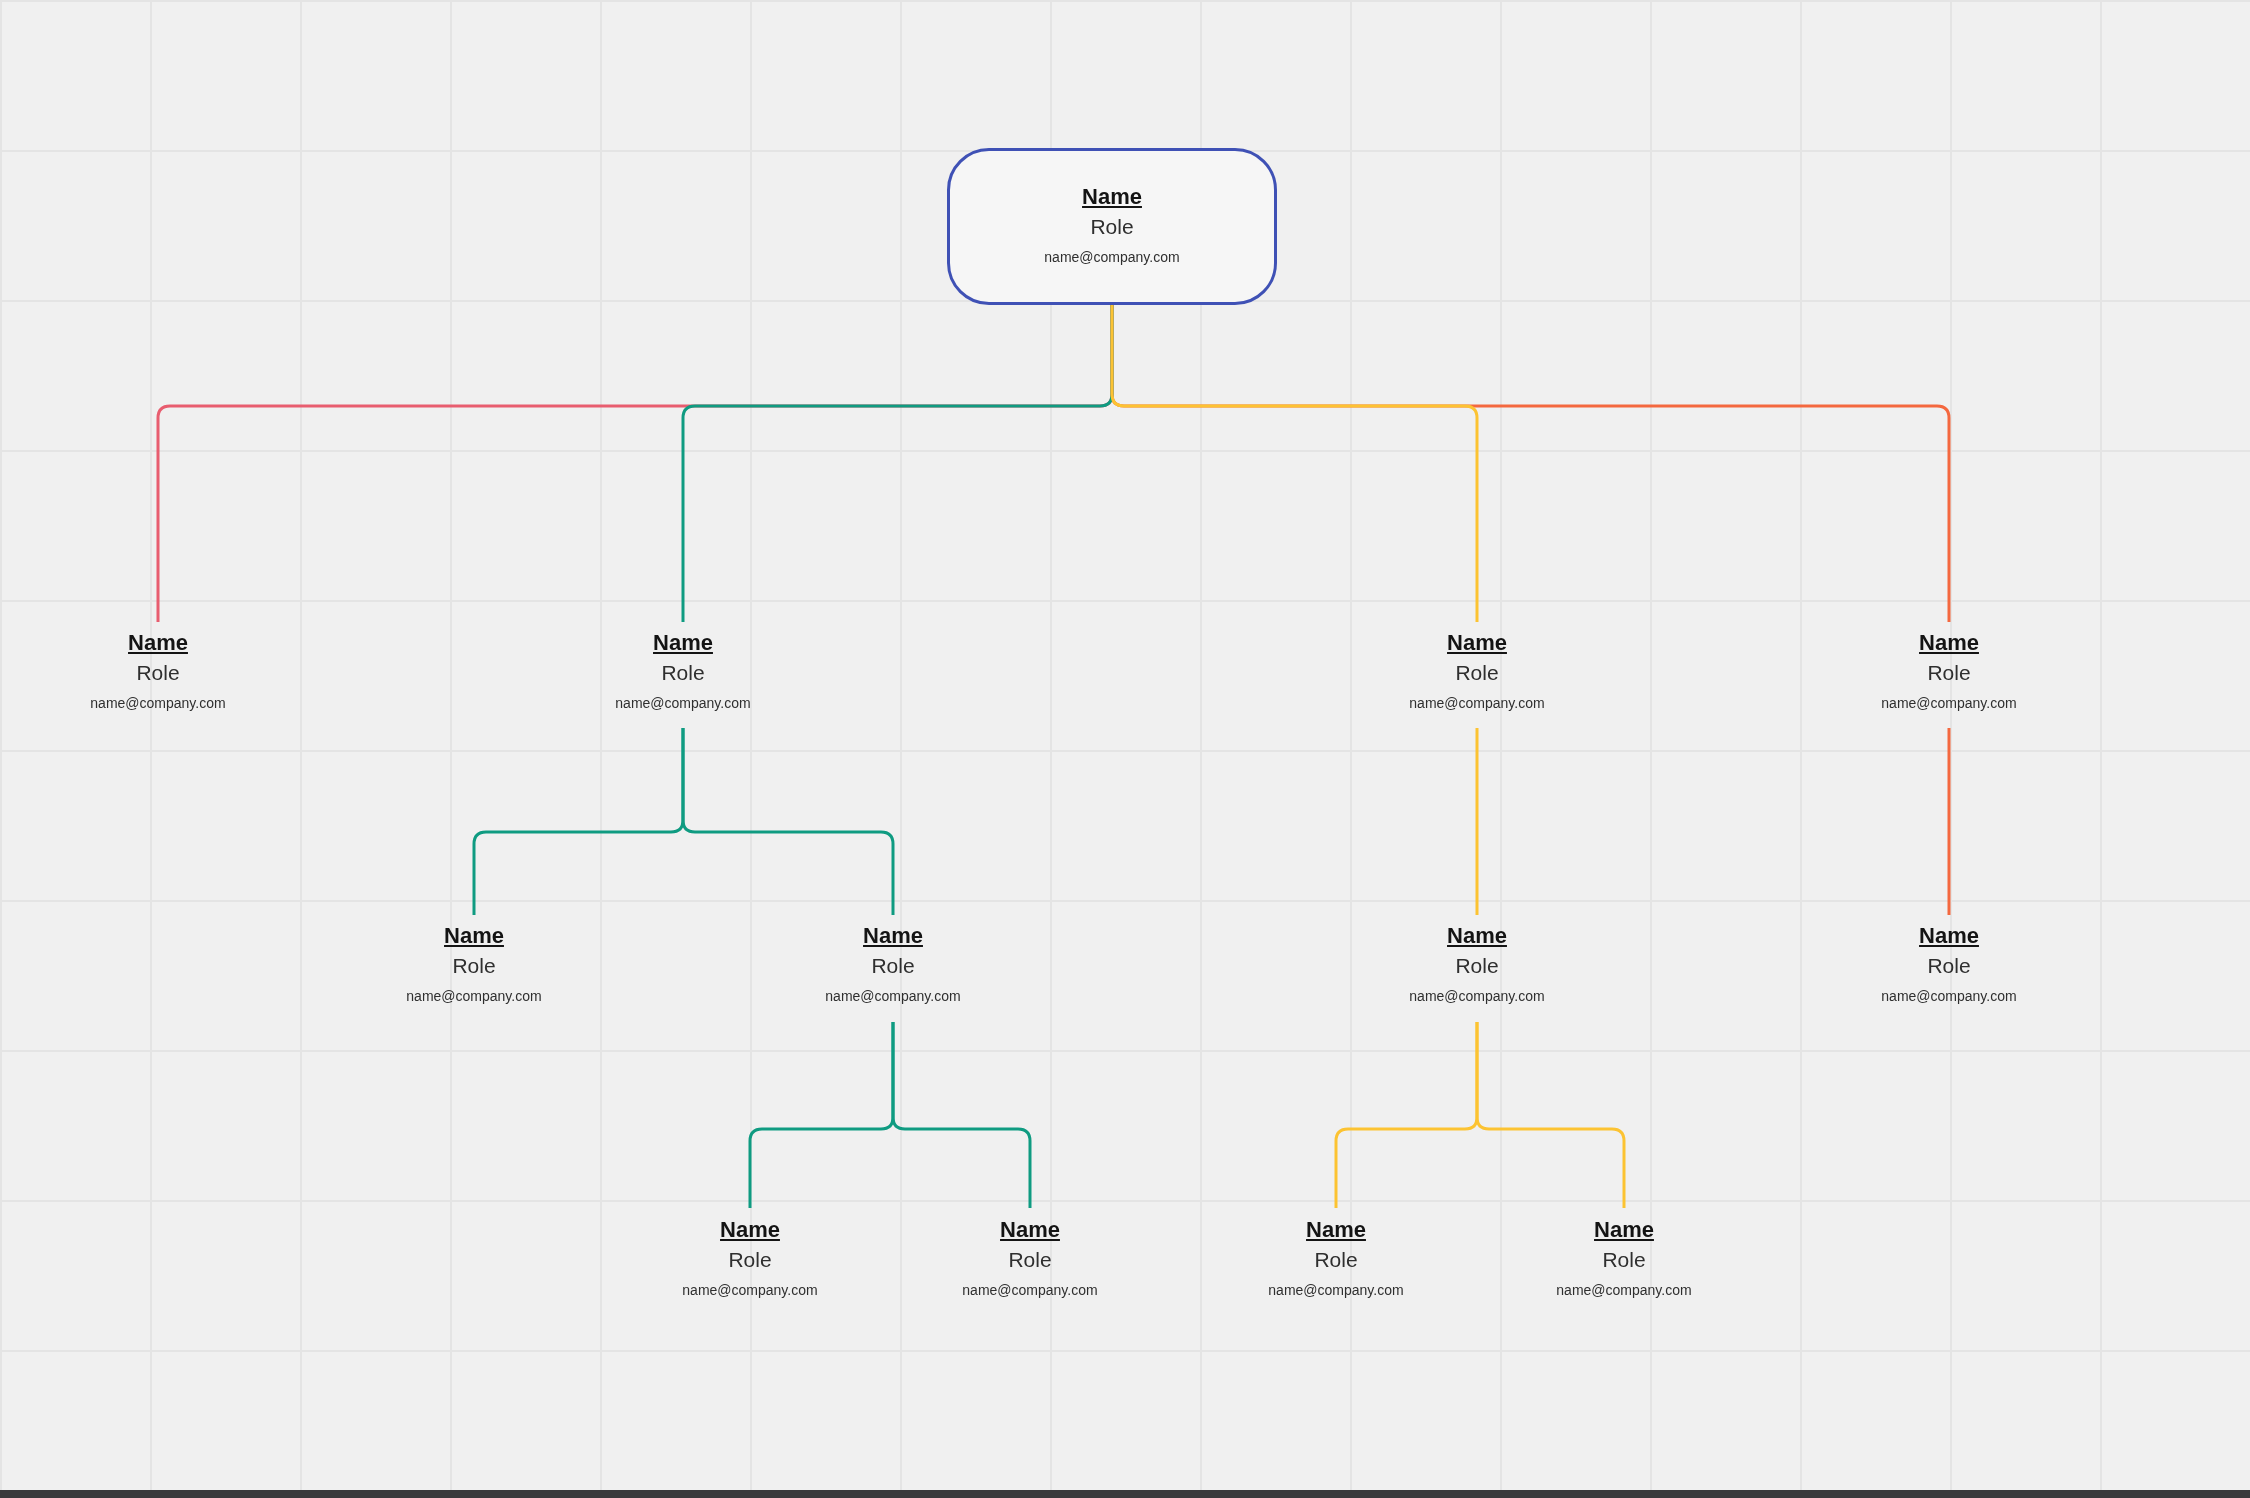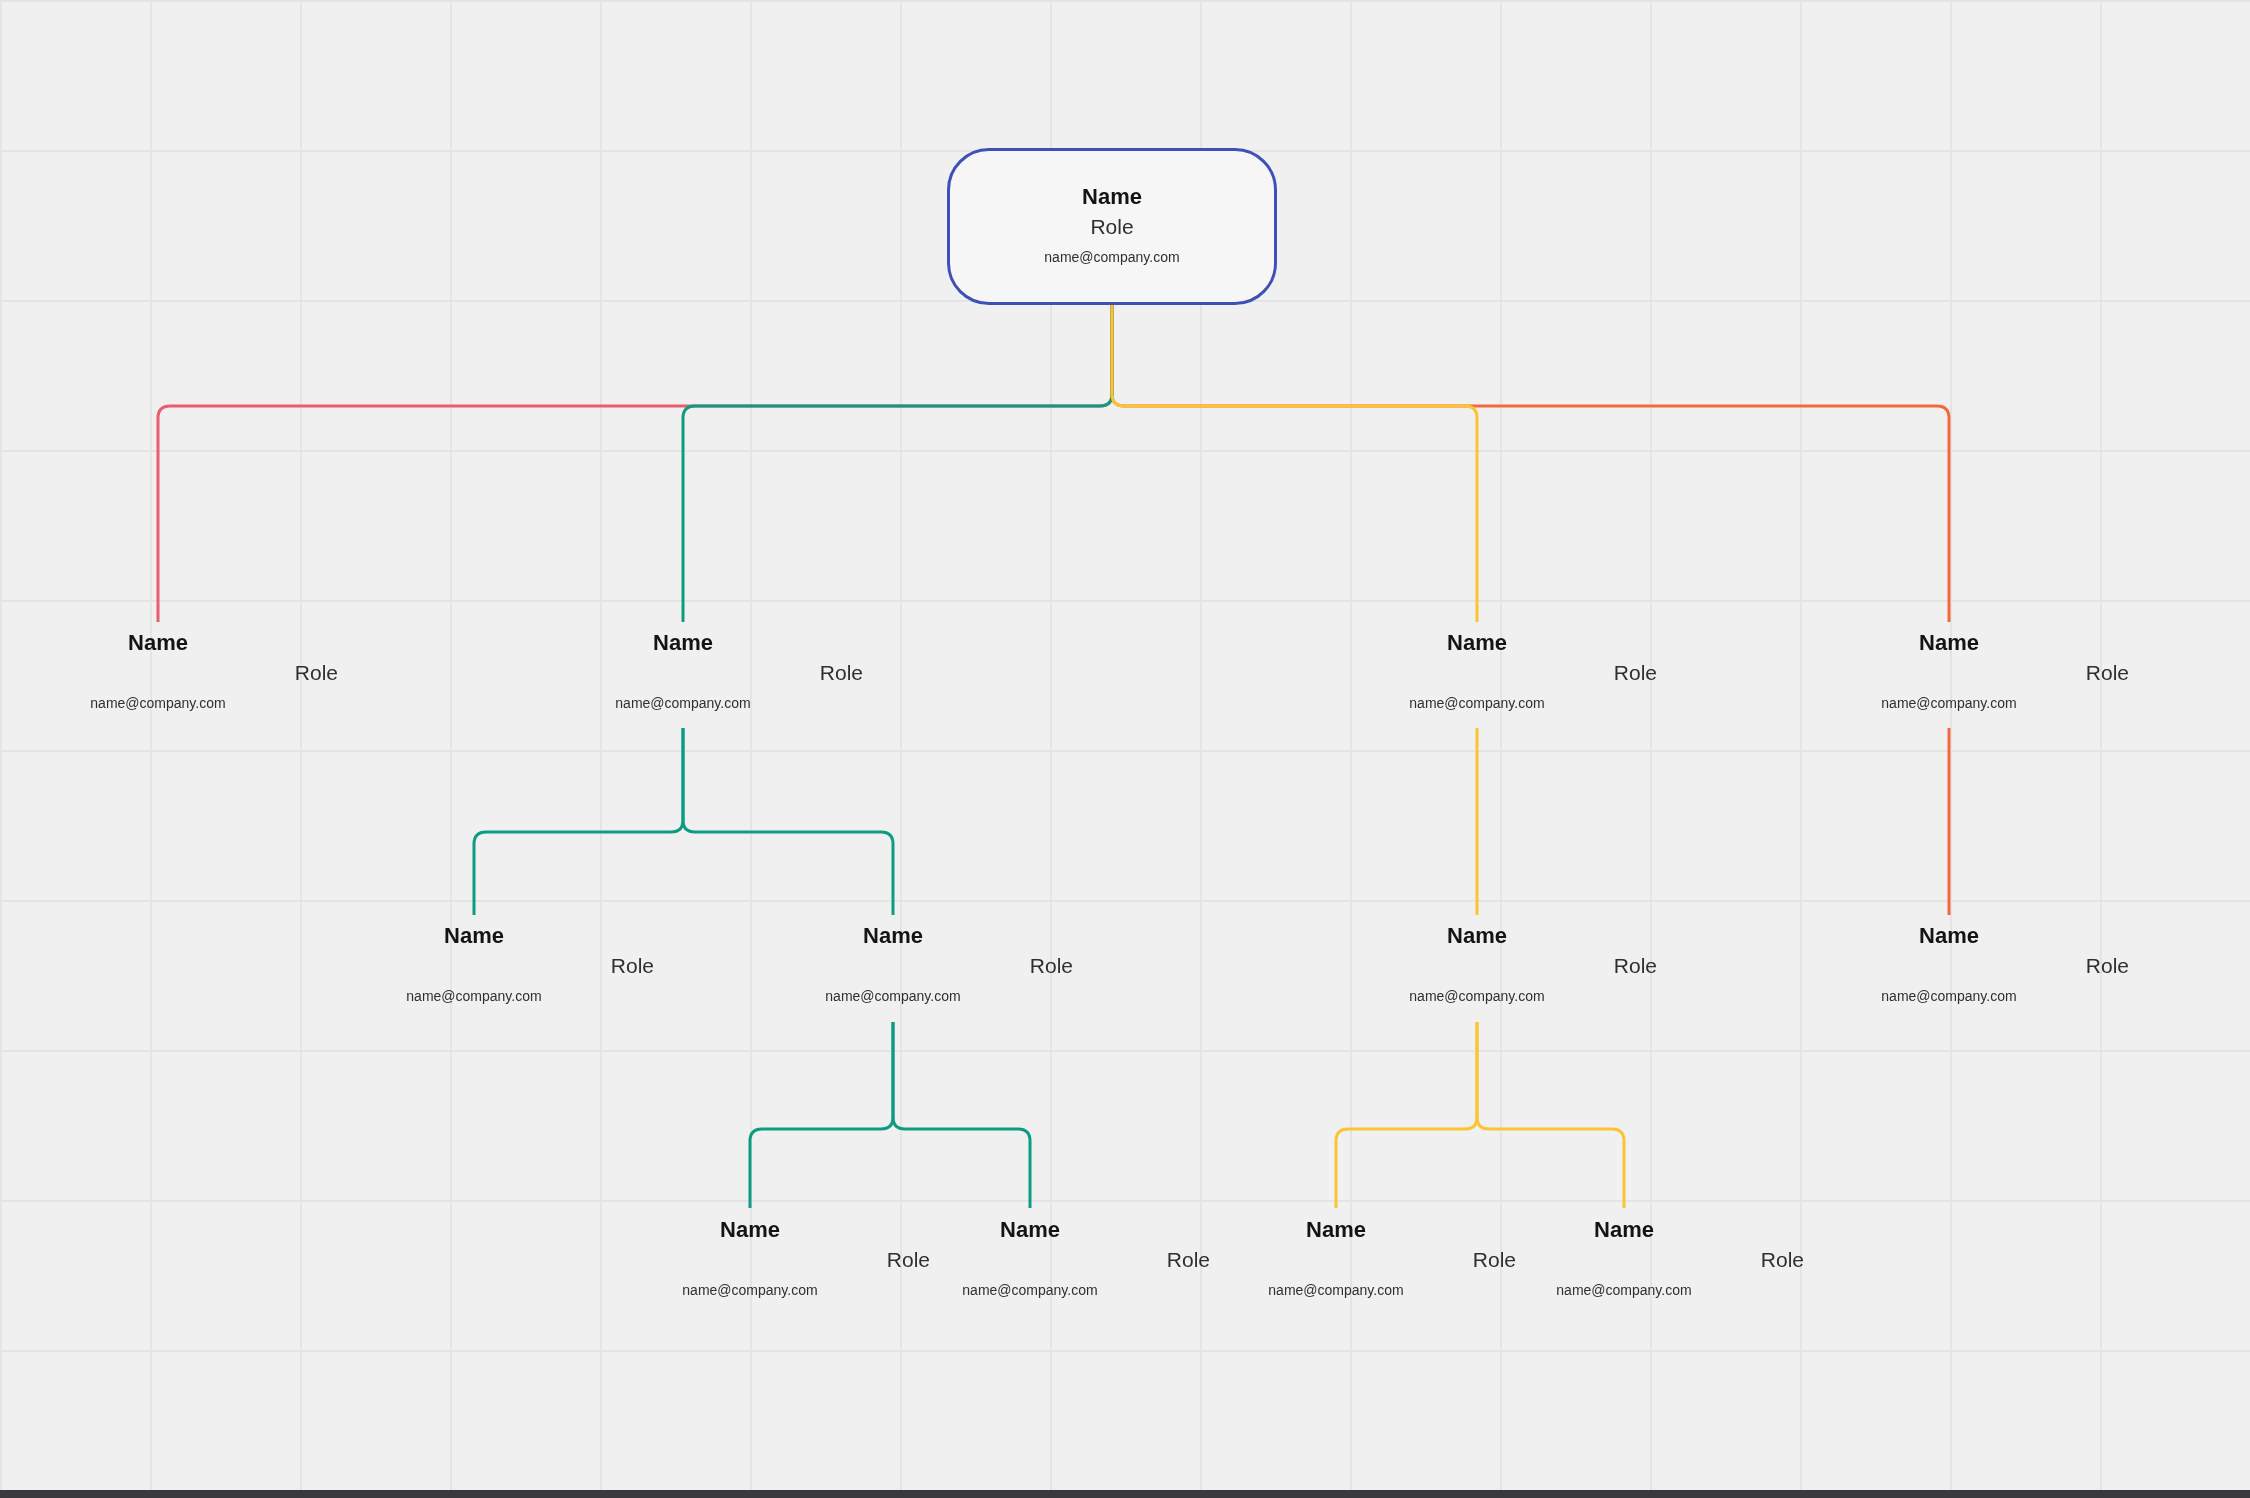--- a/index.html
+++ b/index.html
@@ -28,22 +28,22 @@
   .connector-layer path {
     fill: none;
     stroke-width: 3;
   }
   .node {
     position: absolute;
     width: 360px;
     text-align: center;
     cursor: pointer;
   }
-  .node-name  { font-size: 22px; font-weight: bold; color: #141414; line-height: 30px; }
-  .node-role  { font-size: 21px; color: #2f2f2f; line-height: 30px; text-align: right; }
+  .node-name  { font-size: 22px; font-weight: bold; color: #141414; line-height: 30px; text-decoration: underline; }
+  .node-role  { font-size: 21px; color: #2f2f2f; line-height: 30px; }
   .node-email { font-size: 14px; color: #2f2f2f; line-height: 30px; }
   .root-box {
     position: absolute;
     left: 947px; top: 148px;
     width: 330px; height: 157px;
     border: 3px solid #3f51b5;
     border-radius: 42px;
     background: #f6f6f6;
     display: flex;
     flex-direction: column;

